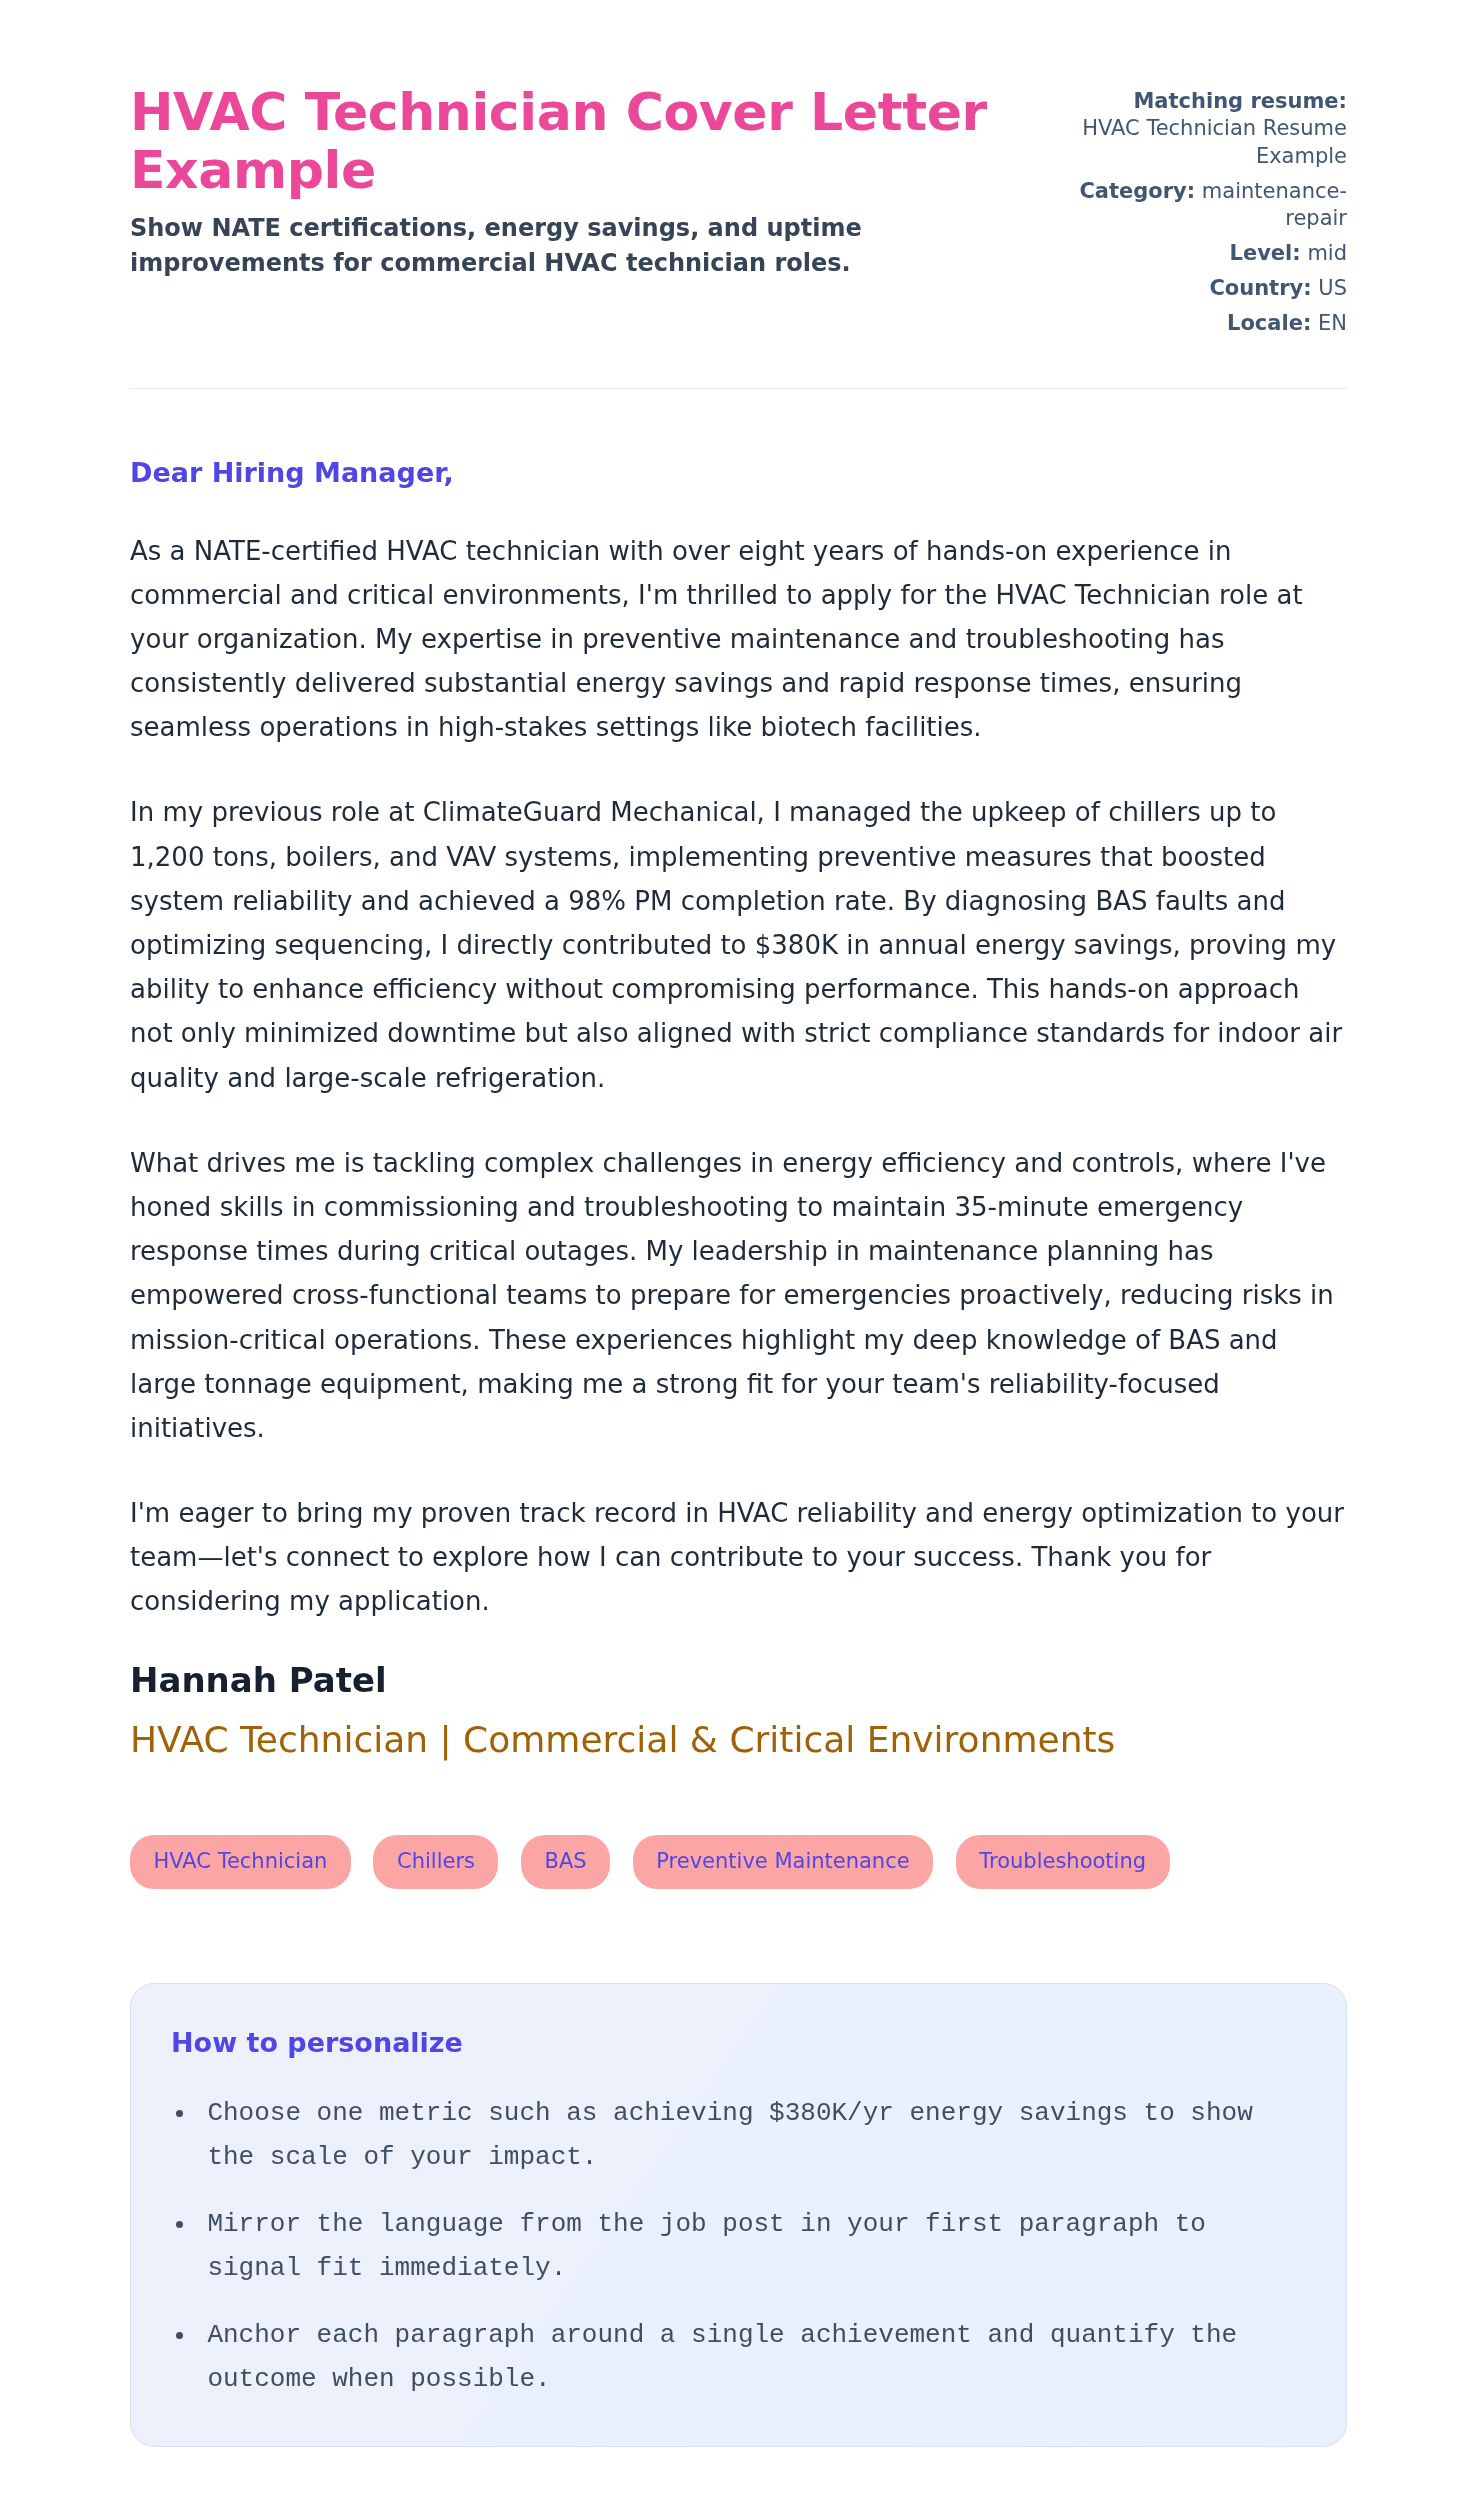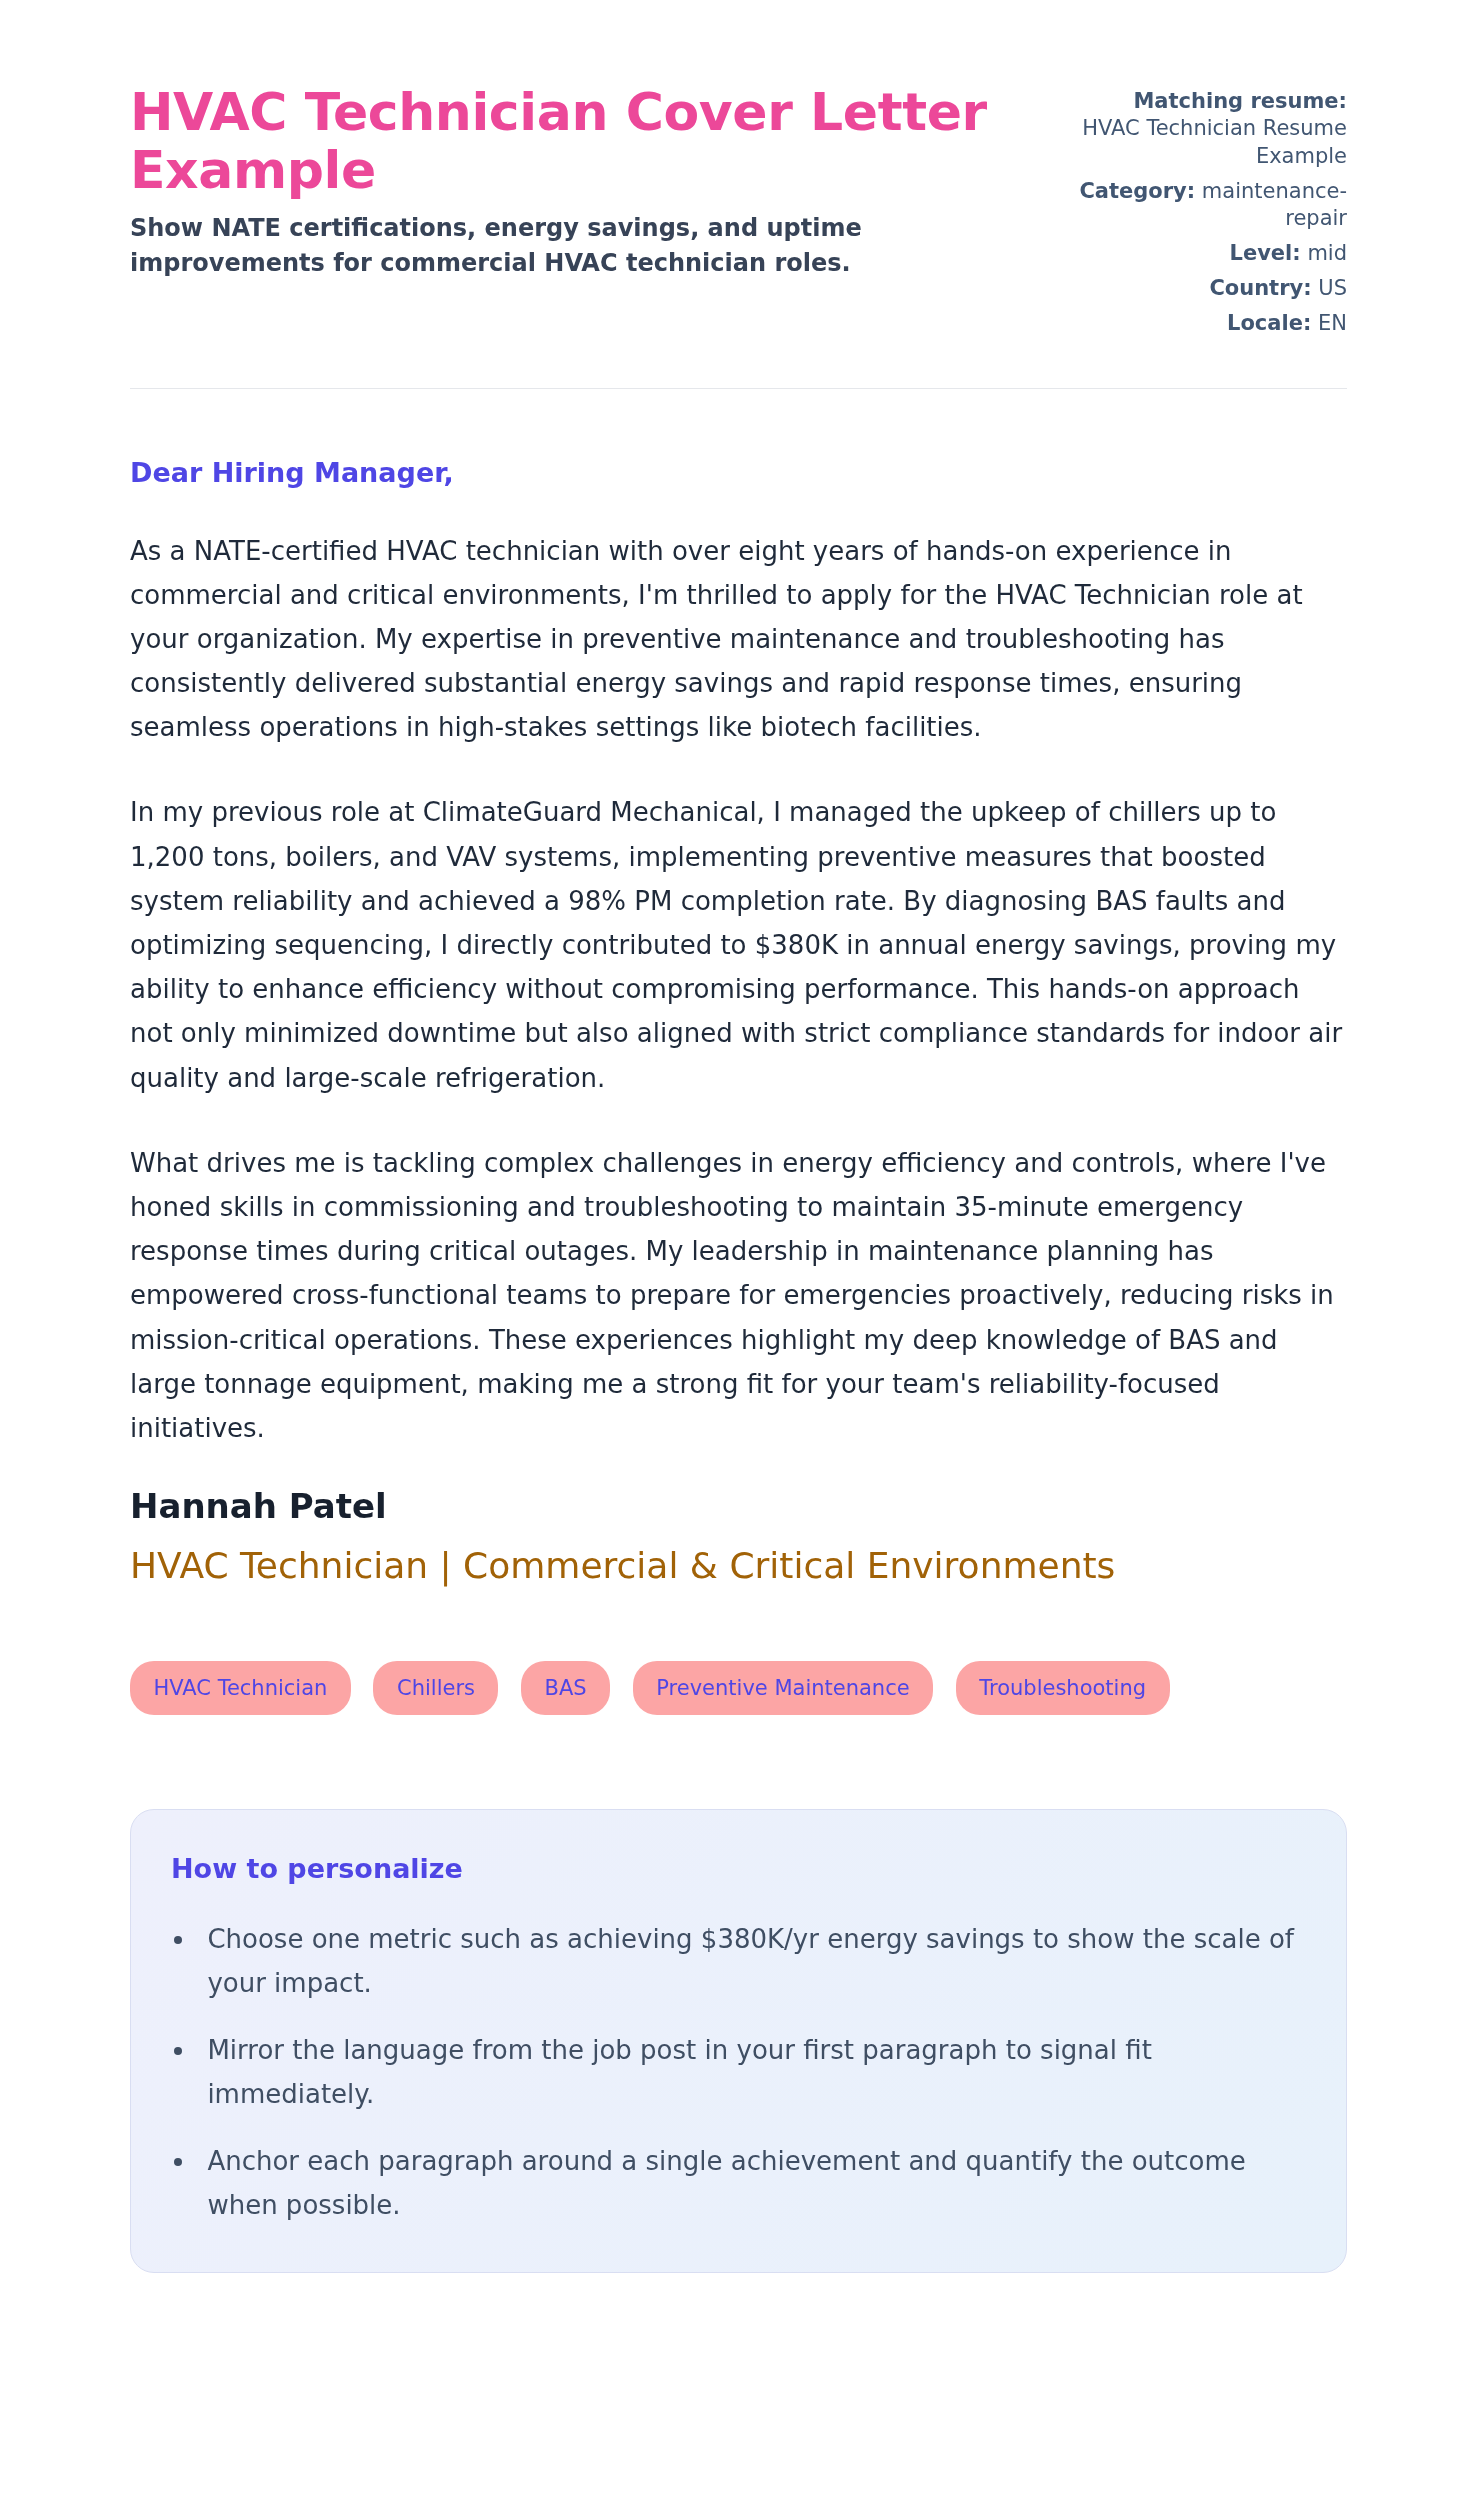--- a/index.html
+++ b/index.html
@@ -50,21 +50,21 @@
     margin-top: 94px;
     border: 1.7px solid #d9def2;
     border-radius: 24px;
     background: linear-gradient(125deg, #eef0fc 0%, #e7f1fb 100%);
     padding: 43px 40px 45px 40px;
   }
   .tip-title { font-size: 27px; font-weight: bold; color: #4f46e5; }
   .tips { margin-top: 33px; padding-left: 26px; list-style: disc; }
   .tips li {
     font-size: 26px; line-height: 1.7; color: #3f4e63;
-    padding-left: 10.4px; margin-bottom: 22.6px; max-width: 1103px;
+    padding-left: 10.4px; margin-bottom: 22.6px; max-width: 1103px; font-family: Liberation Mono, monospace;
   }
   .tips li:last-child { margin-bottom: 0; }
   .tips li::marker { color: #3f4e63; }
 </style>
 </head>
 <body>
 
 <div class="page">
 
   <div class="header-row">
@@ -97,20 +97,21 @@
     </div>
   </div>
 
   <hr class="divider">
 
   <div>
     <div class="greeting">Dear Hiring Manager,</div>
     <p class="para">As a NATE-certified HVAC technician with over eight years of hands-on experience in commercial and critical environments, I'm thrilled to apply for the HVAC Technician role at your organization. My expertise in preventive maintenance and troubleshooting has consistently delivered substantial energy savings and rapid response times, ensuring seamless operations in high-stakes settings like biotech facilities.</p>
     <p class="para">In my previous role at ClimateGuard Mechanical, I managed the upkeep of chillers up to 1,200 tons, boilers, and VAV systems, implementing preventive measures that boosted system reliability and achieved a 98% PM completion rate. By diagnosing BAS faults and optimizing sequencing, I directly contributed to $380K in annual energy savings, proving my ability to enhance efficiency without compromising performance. This hands-on approach not only minimized downtime but also aligned with strict compliance standards for indoor air quality and large-scale refrigeration.</p>
     <p class="para">What drives me is tackling complex challenges in energy efficiency and controls, where I've honed skills in commissioning and troubleshooting to maintain 35-minute emergency response times during critical outages. My leadership in maintenance planning has empowered cross-functional teams to prepare for emergencies proactively, reducing risks in mission-critical operations. These experiences highlight my deep knowledge of BAS and large tonnage equipment, making me a strong fit for your team's reliability-focused initiatives.</p>
+    <p class="para">I'm eager to bring my proven track record in HVAC reliability and energy optimization to your team—let's connect to explore how I can contribute to your success. Thank you for considering my application.</p>
 
     <div class="signature-name">Hannah Patel</div>
     <div class="signature-role">HVAC Technician | Commercial &amp; Critical Environments</div>
   </div>
 
   <div class="tags">
     <span class="tag">HVAC Technician</span>
     <span class="tag">Chillers</span>
     <span class="tag">BAS</span>
     <span class="tag">Preventive Maintenance</span>

